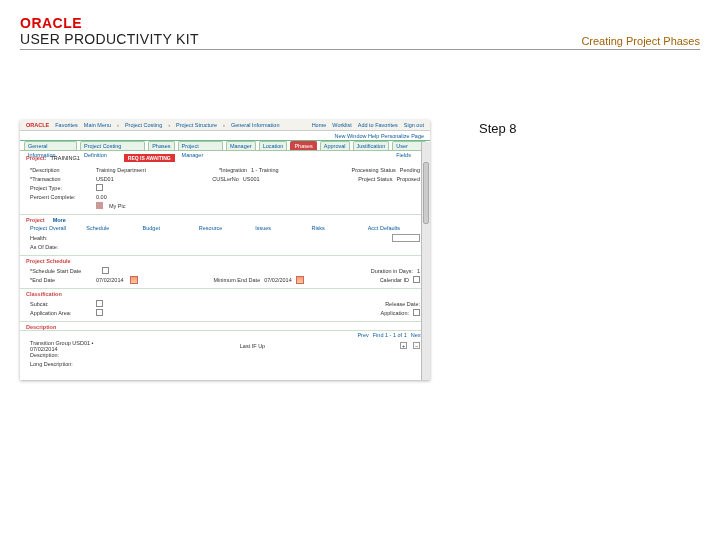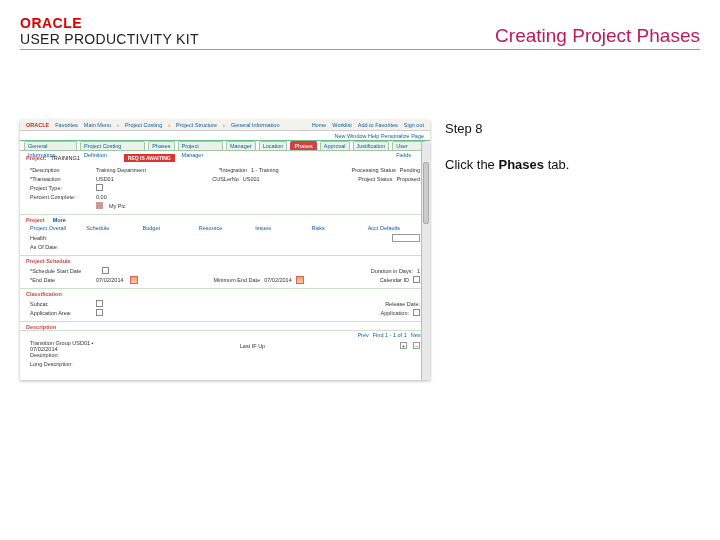--- a/index.html
+++ b/index.html
@@ -5,25 +5,25 @@
   * { box-sizing: border-box; margin: 0; padding: 0; }
   html, body { width: 720px; height: 540px; background: #fff; font-family: Arial, Helvetica, sans-serif; font-size: 10px; color: #333; overflow: hidden; }
 
   .page { width: 720px; height: 520px; position: relative; padding-left: 32px; }
 
   
   .hdr { position: absolute; top: 10px; left: 20px; right: 20px; height: 40px; display: flex; align-items: flex-end; justify-content: space-between; border-bottom: 1px solid #999; padding-bottom: 2px; }
   .brand { display: flex; flex-direction: column; }
   .oracle-logo { font-weight: 900; color: #d00; letter-spacing: 0.5px; font-size: 14px; }
   .brand-sub { font-size: 14px; color: #222; letter-spacing: 0.3px; }
-  .title { font-size: 19px; font-weight: 400; color: #be185d; }
+  .title { font-size: 11px; font-weight: 400; color: #a16207; }
 
   
   .instr { position: absolute; left: 445px; top: 120px; font-size: 13px; color: #111; line-height: 1.4; }
-  .instr .step { margin-bottom: 18px; }
+  .instr .step { margin-bottom: 18px; margin-left: 34px; }
 
   
   .app { position: absolute; left: 20px; top: 120px; width: 410px; height: 260px; background: #fff; box-shadow: 0 1px 3px rgba(0,0,0,0.3); font-size: 5.5px; overflow: hidden; }
 
   .app-topbar { height: 11px; background: #f4f2ec; border-bottom: 1px solid #ccc; display: flex; align-items: center; gap: 6px; padding: 0 6px; color: #0a5a9e; }
   .app-topbar .tb-link { color: #0a5a9e; }
   .app-topbar .oracle-sm { color: #c22; font-weight: 700; }
   .app-userbar { height: 10px; background: #fff; display: flex; align-items: center; justify-content: flex-end; gap: 6px; padding: 0 6px; color: #0a5a9e; border-bottom: 1px solid #6b8; }
   .app-tabs { height: 10px; display: flex; gap: 3px; padding: 0 4px; border-bottom: 1px solid #a3c8a3; align-items:flex-end; }
   .app-tab { padding: 0 3px; border: 1px solid #a3c8a3; border-bottom: none; background: #eaf3ea; color: #0a5a9e; border-radius: 2px 2px 0 0; height:9px; line-height:9px; }
@@ -62,23 +62,20 @@
   <div class="hdr">
     <div class="brand">
       <span class="oracle-logo">ORACLE</span>
       <span class="brand-sub">USER PRODUCTIVITY KIT</span>
     </div>
     <div class="title">Creating Project Phases</div>
   </div>
 
   <div class="instr">
     <div class="step">Step 8</div>
-    <div>
-      <span>Click the </span><b>Phases</b><span> tab.</span>
-    </div>
   </div>
 
   <div class="app">
 
     <div class="app-topbar">
       <span class="oracle-sm">ORACLE</span>
       <span class="tb-link">Favorites</span>
       <span class="tb-link">Main Menu</span>
       <span style="color:#666">›</span>
       <span class="tb-link">Project Costing</span>

